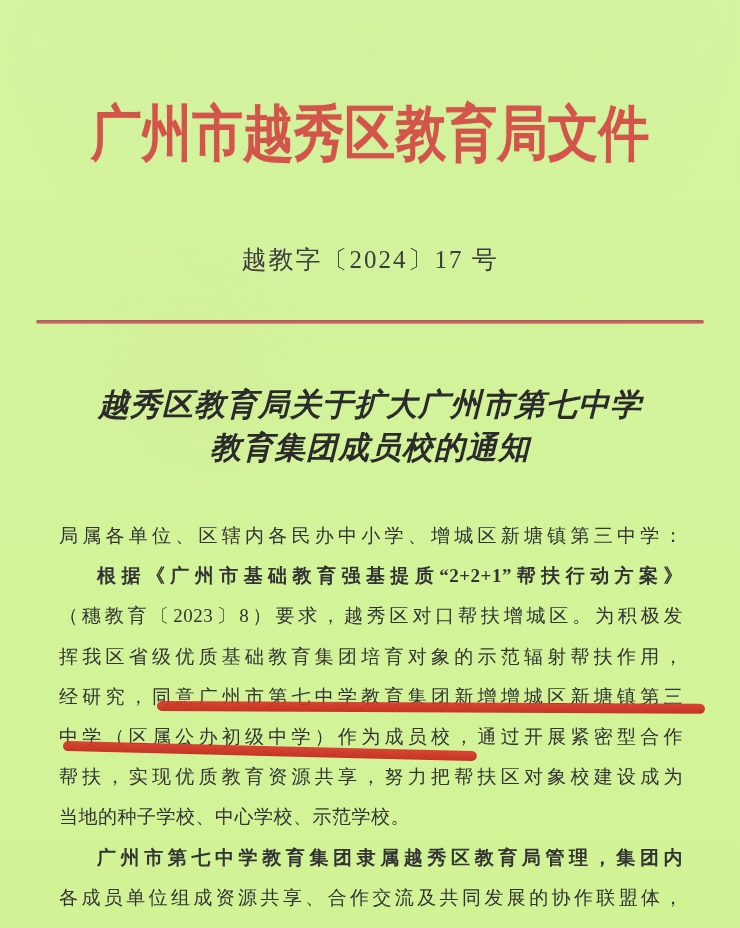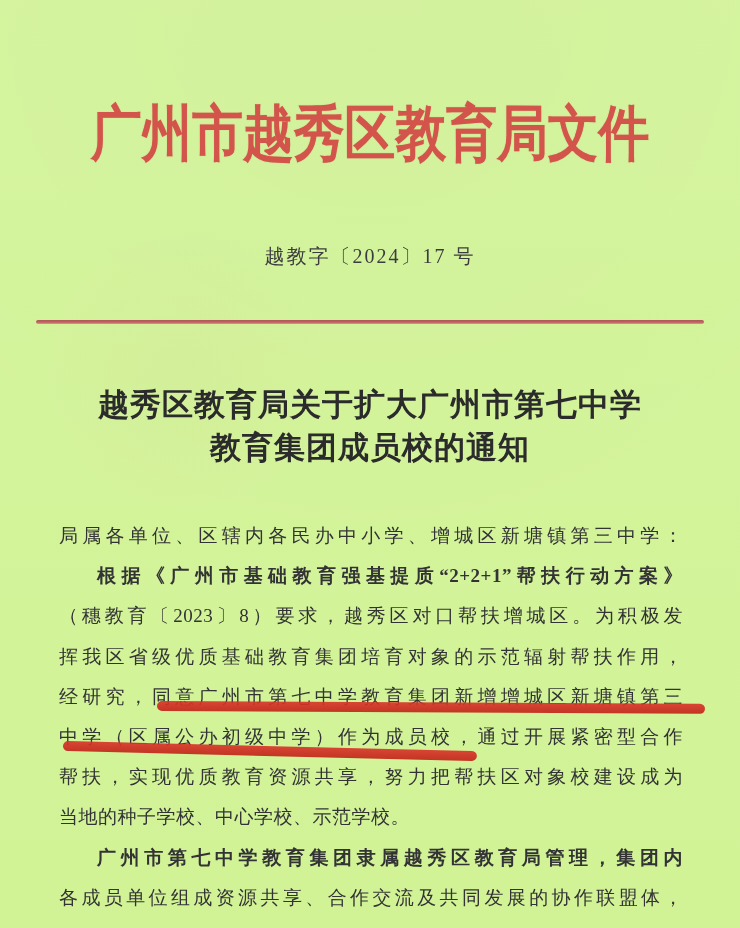--- a/index.html
+++ b/index.html
@@ -40,21 +40,21 @@
     transform-origin: 50% 50%;
     text-shadow: 0 0 1px rgba(210,84,75,0.45);
     white-space: nowrap;
   }
   .doc-number {
     position: absolute;
     top: 243px;
     left: 0;
     width: 100%;
     text-align: center;
-    font-size: 20px;
+    font-size: 25px;
     color: #3c3c3e;
     letter-spacing: 2px;
   }
   .red-rule {
     position: absolute;
     top: 320px;
     left: 36px;
     width: 668px;
     height: 4px;
     background: linear-gradient(180deg, #a85a58, #c4615e 55%, #d99a96);
@@ -64,20 +64,21 @@
     position: absolute;
     top: 383px;
     left: 0;
     width: 100%;
     text-align: center;
     font-size: 31px;
     font-weight: bold;
     color: #2b2b2c;
     line-height: 43px;
     letter-spacing: 1px;
+    font-style: italic;
   }
   .body-text {
     position: absolute;
     top: 516px;
     left: 59px;
     width: 624px;
     font-size: 19px;
     color: #333335;
     letter-spacing: 0.5px;
   }

